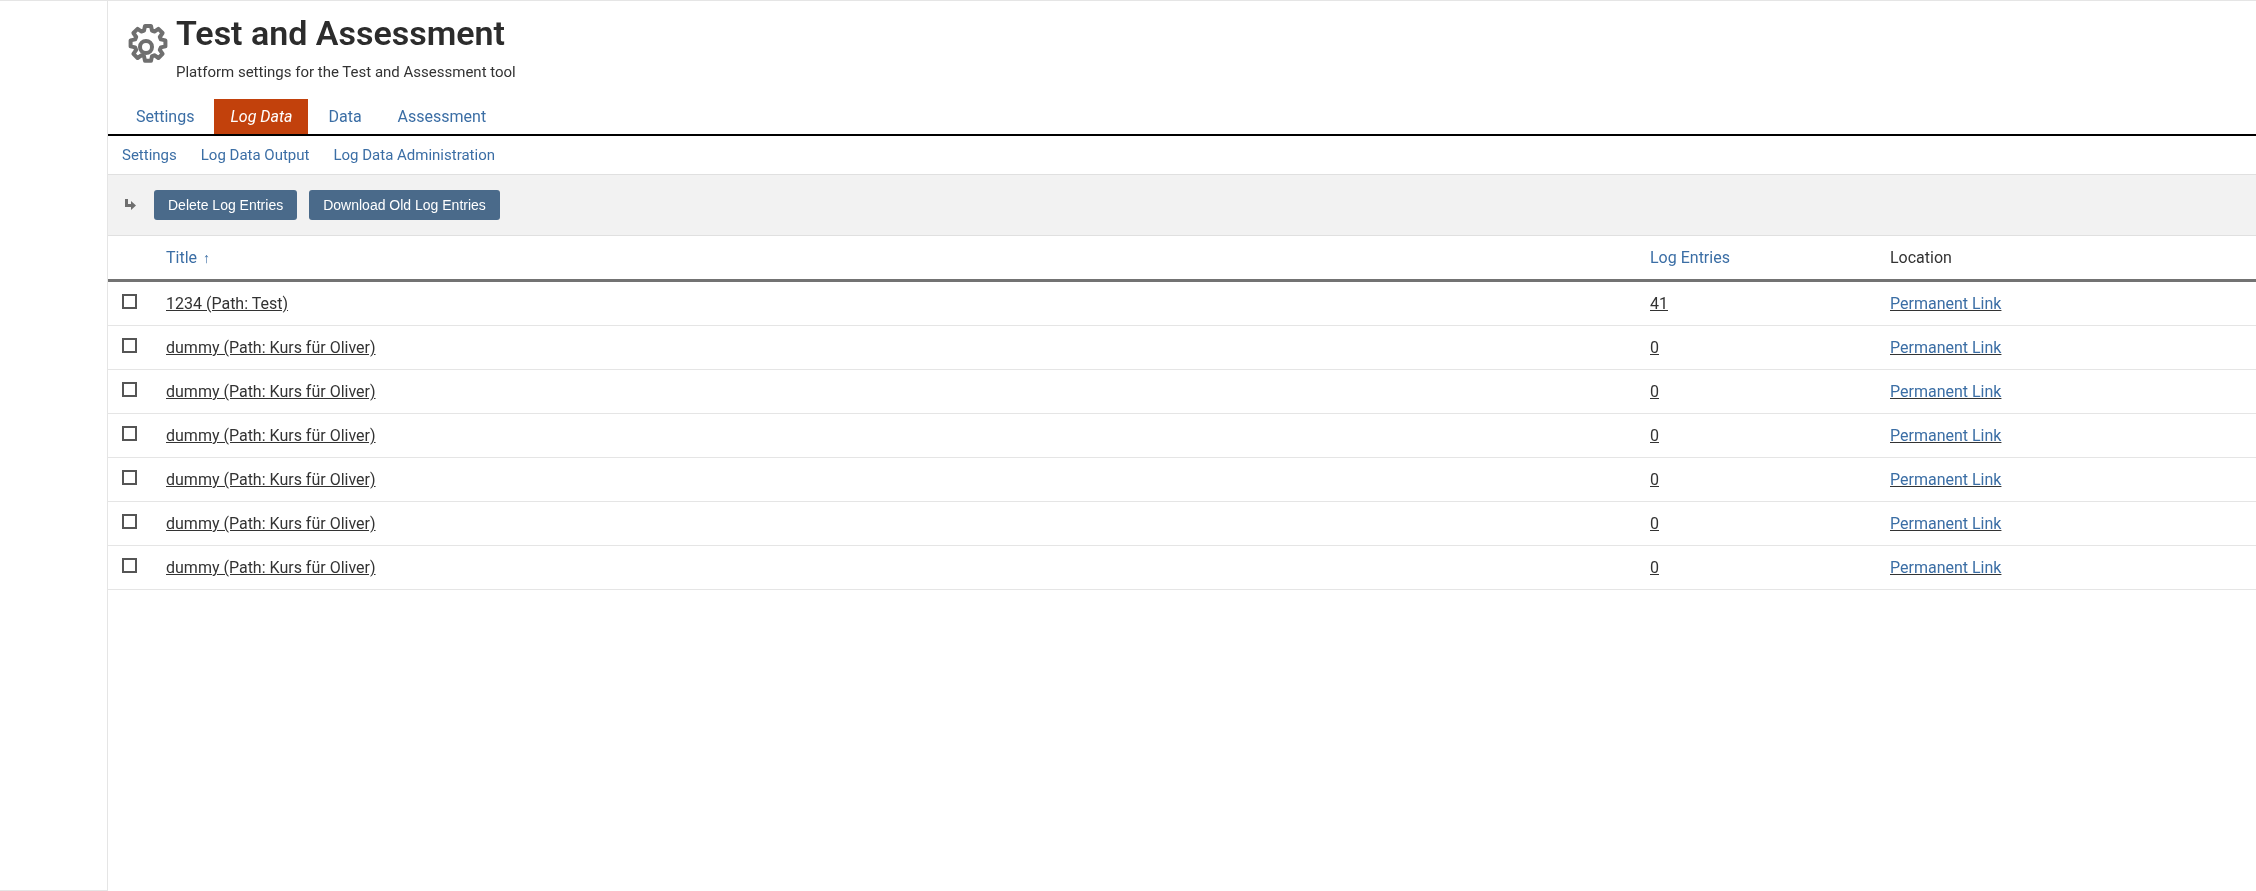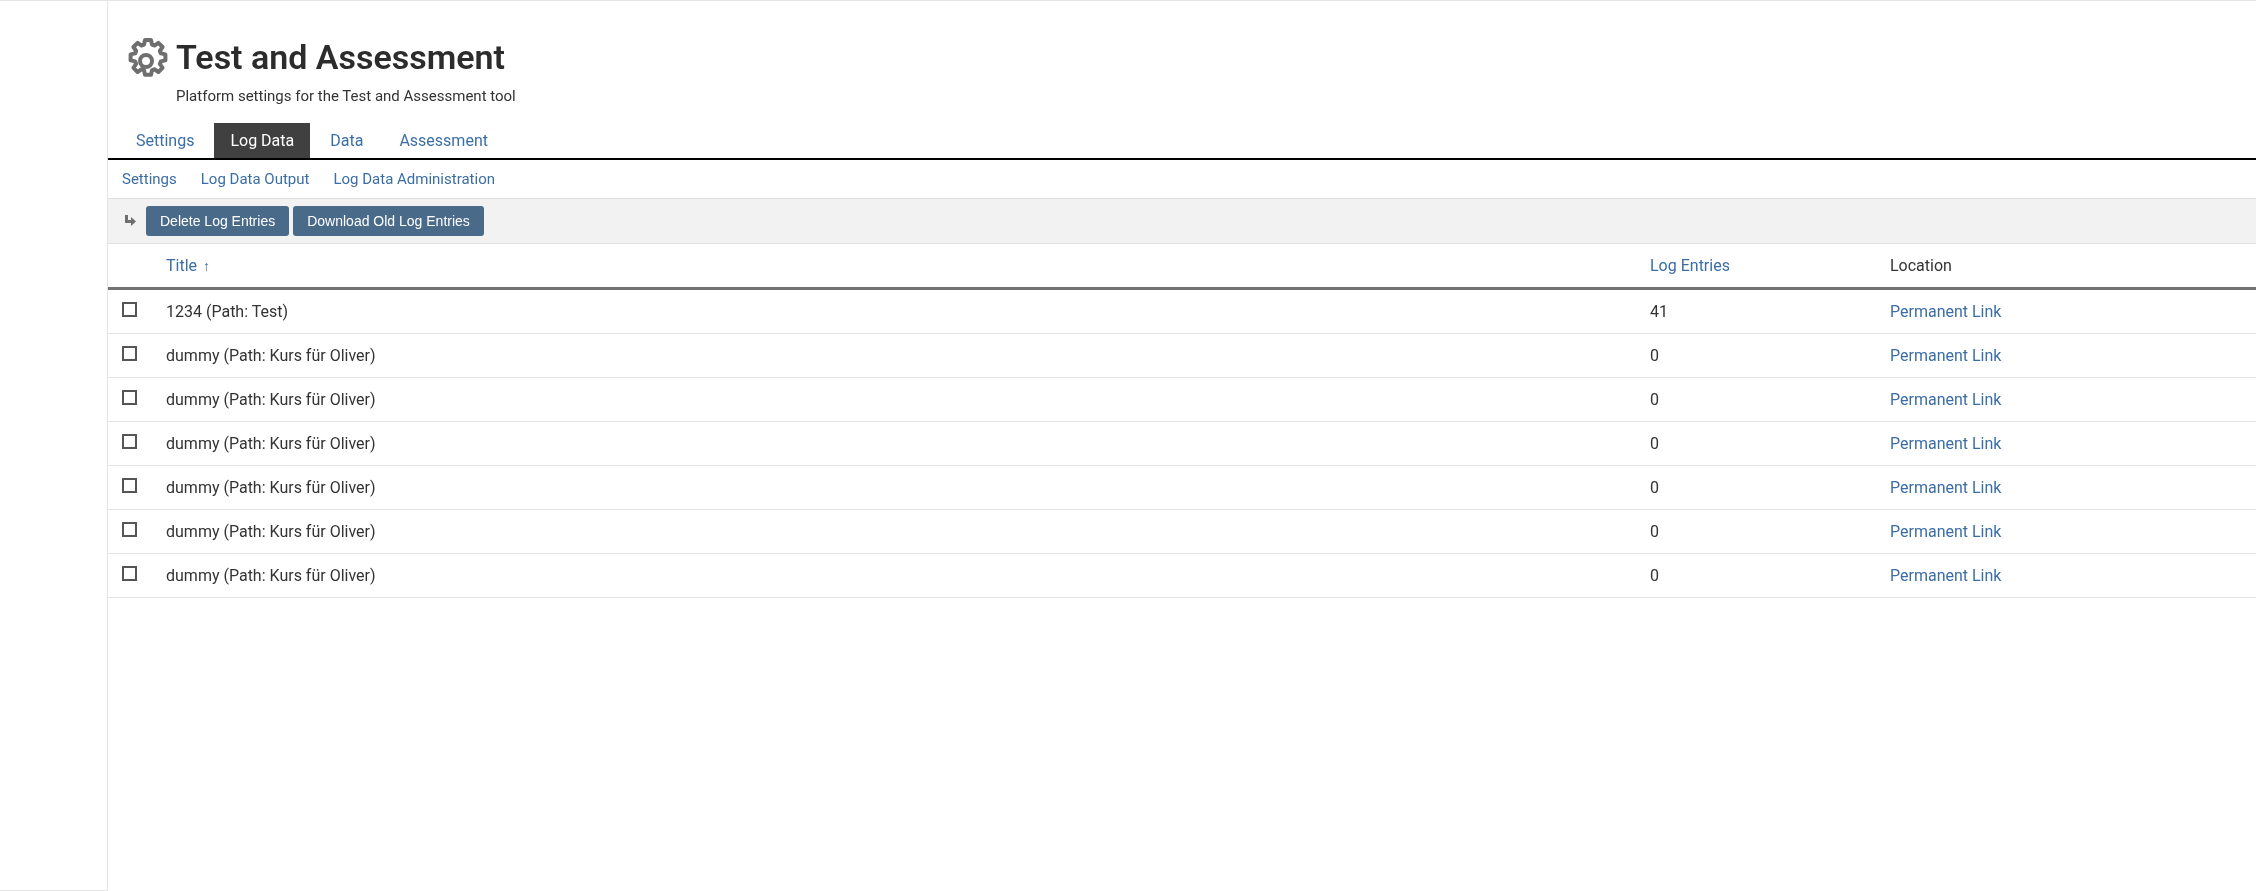--- a/index.html
+++ b/index.html
@@ -20,22 +20,22 @@
       border-bottom: 1px solid #e5e5e5;
       flex-shrink: 0;
     }
     .main {
       flex: 1;
       padding: 0;
       border-top: 1px solid #e5e5e5;
     }
     .header-block {
       display: flex;
-      align-items: flex-start;
-      padding: 36px 0 18px 14px;
+      align-items: center;
+      padding: 12px 0 18px 14px;
     }
     .gear-icon {
       width: 48px;
       height: 48px;
       flex-shrink: 0;
       color: #6f6f6f;
       margin-right: 6px;
     }
     .title-block h1 {
       font-size: 34px;
@@ -53,22 +53,23 @@
       padding-left: 12px;
     }
     .tab {
       padding: 8px 16px;
       font-size: 16px;
       color: #3b6ea5;
       cursor: pointer;
       margin-right: 4px;
     }
     .tab.active {
-      background: #404040;
+      background: #c2410c;
       color: #fff;
+      font-style: italic;
     }
     .subtabs {
       display: flex;
       padding: 10px 0 10px 14px;
       font-size: 15px;
       gap: 24px;
     }
     .subtab {
       color: #3b6ea5;
       cursor: pointer;
@@ -78,24 +79,24 @@
     }
     .count-info {
       font-size: 13px;
       color: #555;
       padding: 8px 14px 6px;
     }
     .toolbar {
       background: #f2f2f2;
       border-top: 1px solid #e0e0e0;
       border-bottom: 1px solid #e0e0e0;
-      padding: 7px 10px;
+      padding: 15px 10px;
       display: flex;
       align-items: center;
-      gap: 4px;
+      gap: 12px;
     }
     .arrow-icon {
       width: 16px;
       height: 16px;
       color: #6f6f6f;
       margin: 0 4px;
     }
     .btn {
       background: #4a6a8a;
       color: #fff;
@@ -124,20 +125,21 @@
     .table th.sortable .sort-icon {
       font-size: 14px;
       margin-left: 2px;
     }
     .table td {
       padding: 12px 14px;
       border-bottom: 1px solid #e5e5e5;
       font-size: 16px;
       color: #333;
       vertical-align: middle;
+      text-decoration: underline;
     }
     .col-check { width: 44px; }
     .col-entries { width: 240px; }
     .col-location { width: 380px; }
     .checkbox {
       width: 15px;
       height: 15px;
       border: 2px solid #555;
       display: inline-block;
       cursor: pointer;

